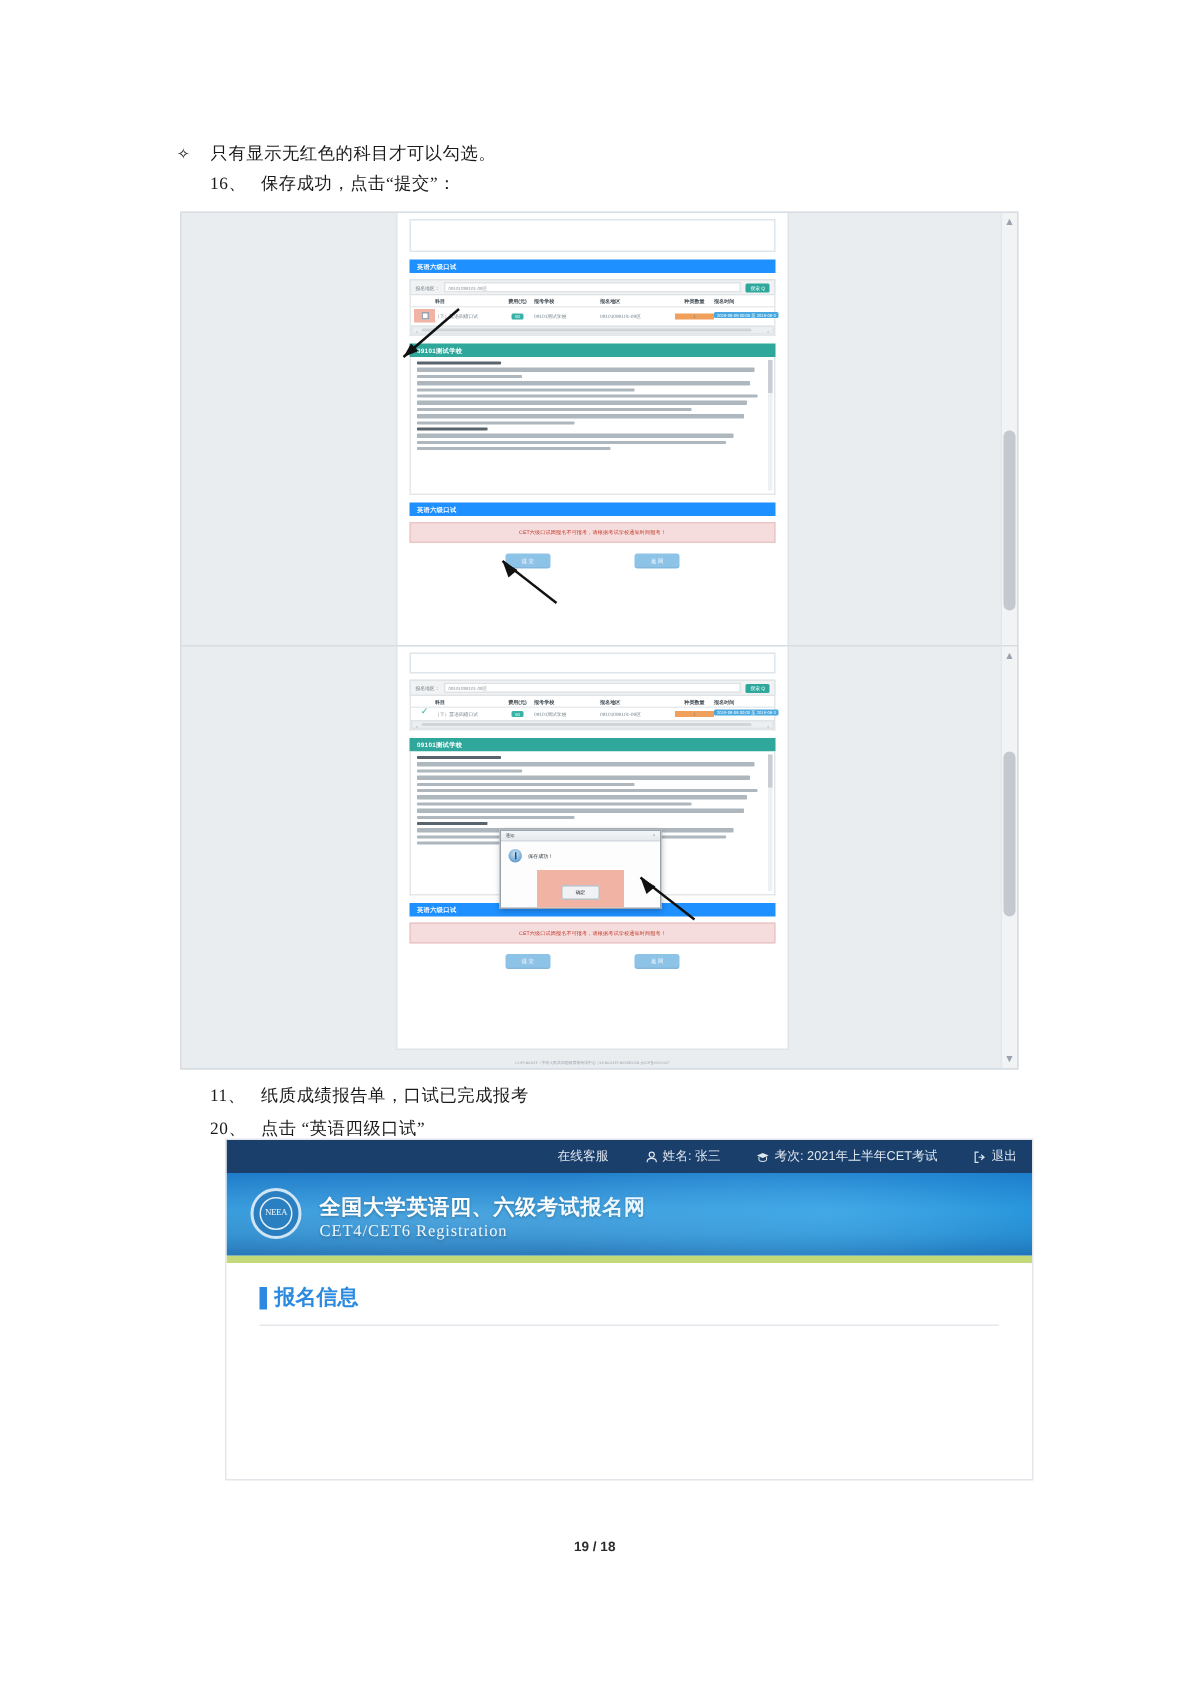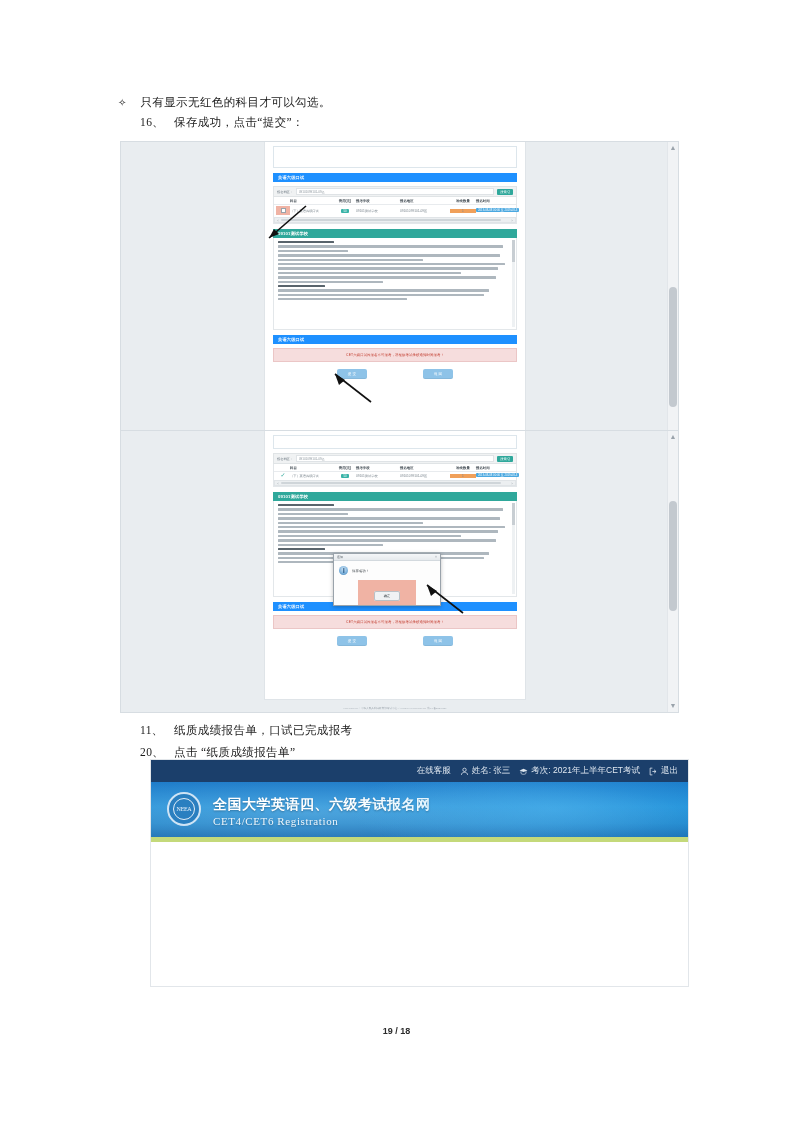--- a/index.html
+++ b/index.html
@@ -156,21 +156,21 @@
   }
   .modal-btn-hl { background:#f0b3a4; padding:3px 16px 4px 16px; display:inline-block; }
 
   
   .cet {
     position:absolute; overflow:hidden; background:#fff;
     border:1px solid #e2e6ea;
   }
   .cet-topbar {
     height:22px; background:#1b3f6b; display:flex; align-items:center;
-    justify-content:flex-end; padding-right:10px; gap:9px;
+    justify-content:flex-end; padding-right:10px; gap:24px;
     font-family:"Liberation Sans","DejaVu Sans",sans-serif;
     font-size:8.5px; color:#dfe7f0;
   }
   .cet-topbar .it { display:flex; align-items:center; gap:3px; white-space:nowrap; }
   .cet-banner {
     height:55px; position:relative; overflow:hidden;
     background: linear-gradient(180deg,#1878c8 0%,#2090d8 45%,#1f86cc 75%,#1a6fb4 100%);
   }
   .cet-banner:before {
     content:""; position:absolute; left:-10%; top:-40%; width:130%; height:160%;
@@ -232,21 +232,21 @@
   <span class="doc-line">保存成功，点击“提交”：</span>
 </div>
 
 <div class="step-row" style="left:140px; top:723px;">
   <span class="step-num doc-line">11、</span>
   <span class="doc-line">纸质成绩报告单，口试已完成报考</span>
 </div>
 
 <div class="step-row" style="left:140px; top:745px;">
   <span class="step-num doc-line">20、</span>
-  <span class="doc-line">点击 “纸质成绩报告单”</span>
+  <span class="doc-line">点击 “英语四级口试”</span>
 </div>
 
 <div class="shot" style="left:120px; top:141px; width:559px; height:572px;">
 
   <div class="shot-scroll">
     <div class="arrow" style="top:1px;">▲</div>
     <div class="thumb" style="top:145px; height:120px;"></div>
     <div class="arrow" style="bottom:1px;">▼</div>
   </div>
 
@@ -493,15 +493,22 @@
   <div class="cet-banner">
     <div class="cet-emblem">
       <span class="inner">NEEA</span>
     </div>
     <div class="cet-title">全国大学英语四、六级考试报名网</div>
     <div class="cet-subtitle">CET4/CET6  Registration</div>
   </div>
 
   <div class="cet-greenline"></div>
 
+  <div class="cet-content">
+    <div class="cet-section">
+      <span class="bar"></span>
+      <span>报名信息</span>
+    </div>
+    <div class="cet-rule"></div>
+  </div>
 </div>
 
 <div class="page-footer">19 / 18</div>
 
 </body></html>

